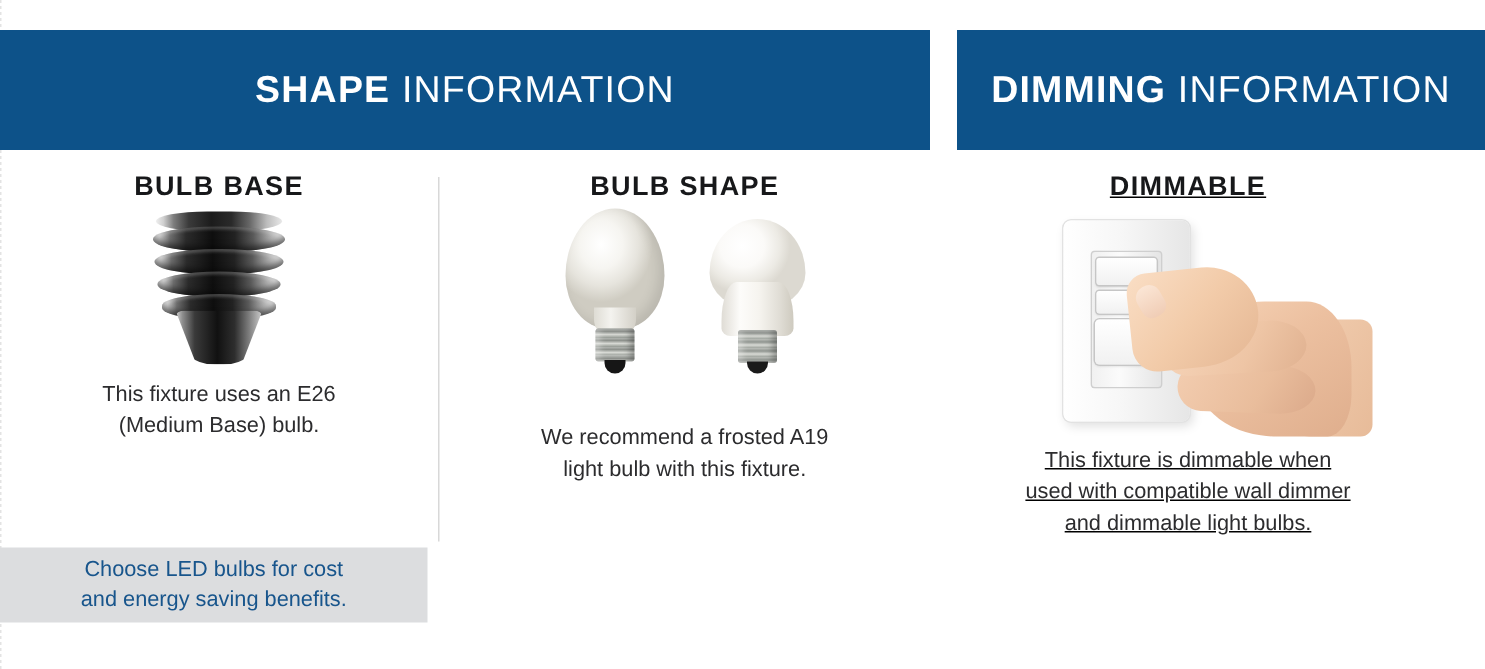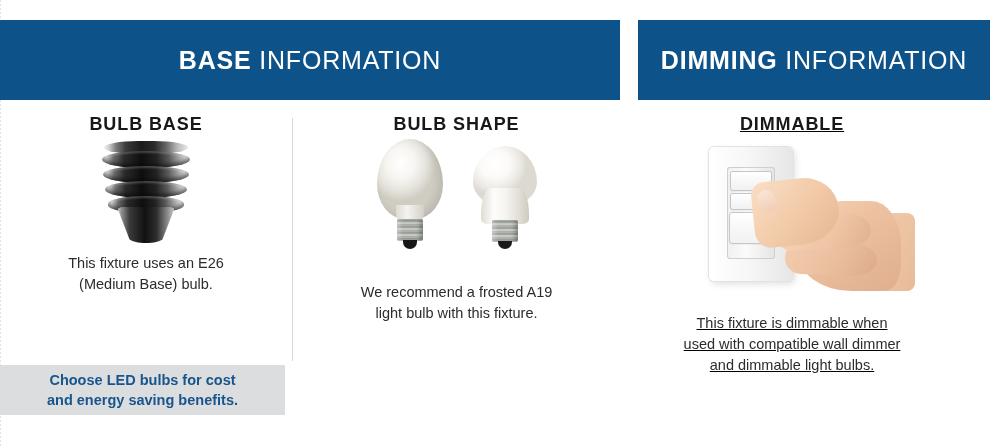--- a/index.html
+++ b/index.html
@@ -80,38 +80,38 @@
     letter-spacing: 0.3px;
   }
 
   .desc {
     font-size: 14.5px;
     line-height: 21px;
     color: #2c2c2e;
   }
   #desc-base  { }
   #desc-shape { margin-top: 29px; }
-  #desc-dim   { margin-top: 18px; }
+  #desc-dim   { margin-top: 2px; }
 
   
   #led-box {
     position: absolute;
     left: 0px;
     top: 365px;
     width: 285px;
     height: 50px;
     background: #dcdddf;
     display: flex;
     align-items: center;
     justify-content: center;
   }
   #led-box .led-text {
     font-size: 14.5px;
     line-height: 20px;
-    font-weight: 700;
+    font-weight: 400;
     color: #18558c;
     text-align: center;
   }
 
   
   .e26 {
     position: absolute;
     left: 50%;
     top: 6px;
     transform: translateX(-50%);
@@ -322,21 +322,21 @@
     background: linear-gradient(120deg, #f3cfb2, #e7bb99);
     border-radius: 12px 8px 8px 18px;
   }
 </style>
 </head>
 <body>
 
 <div id="root">
 
   <div class="hdr-bar" id="hdr-bulb">
-    <div class="hdr-text"><span class="strong">BASE</span><span> INFORMATION</span></div>
+    <div class="hdr-text"><span class="strong">SHAPE</span><span> INFORMATION</span></div>
   </div>
 
   <div class="hdr-bar" id="hdr-dim">
     <div class="hdr-text"><span class="strong">DIMMING</span><span> INFORMATION</span></div>
   </div>
 
   <div class="v-divider" id="div-col1"></div>
   <div id="div-right-a"></div>
 
   <div class="col" id="col-base">

